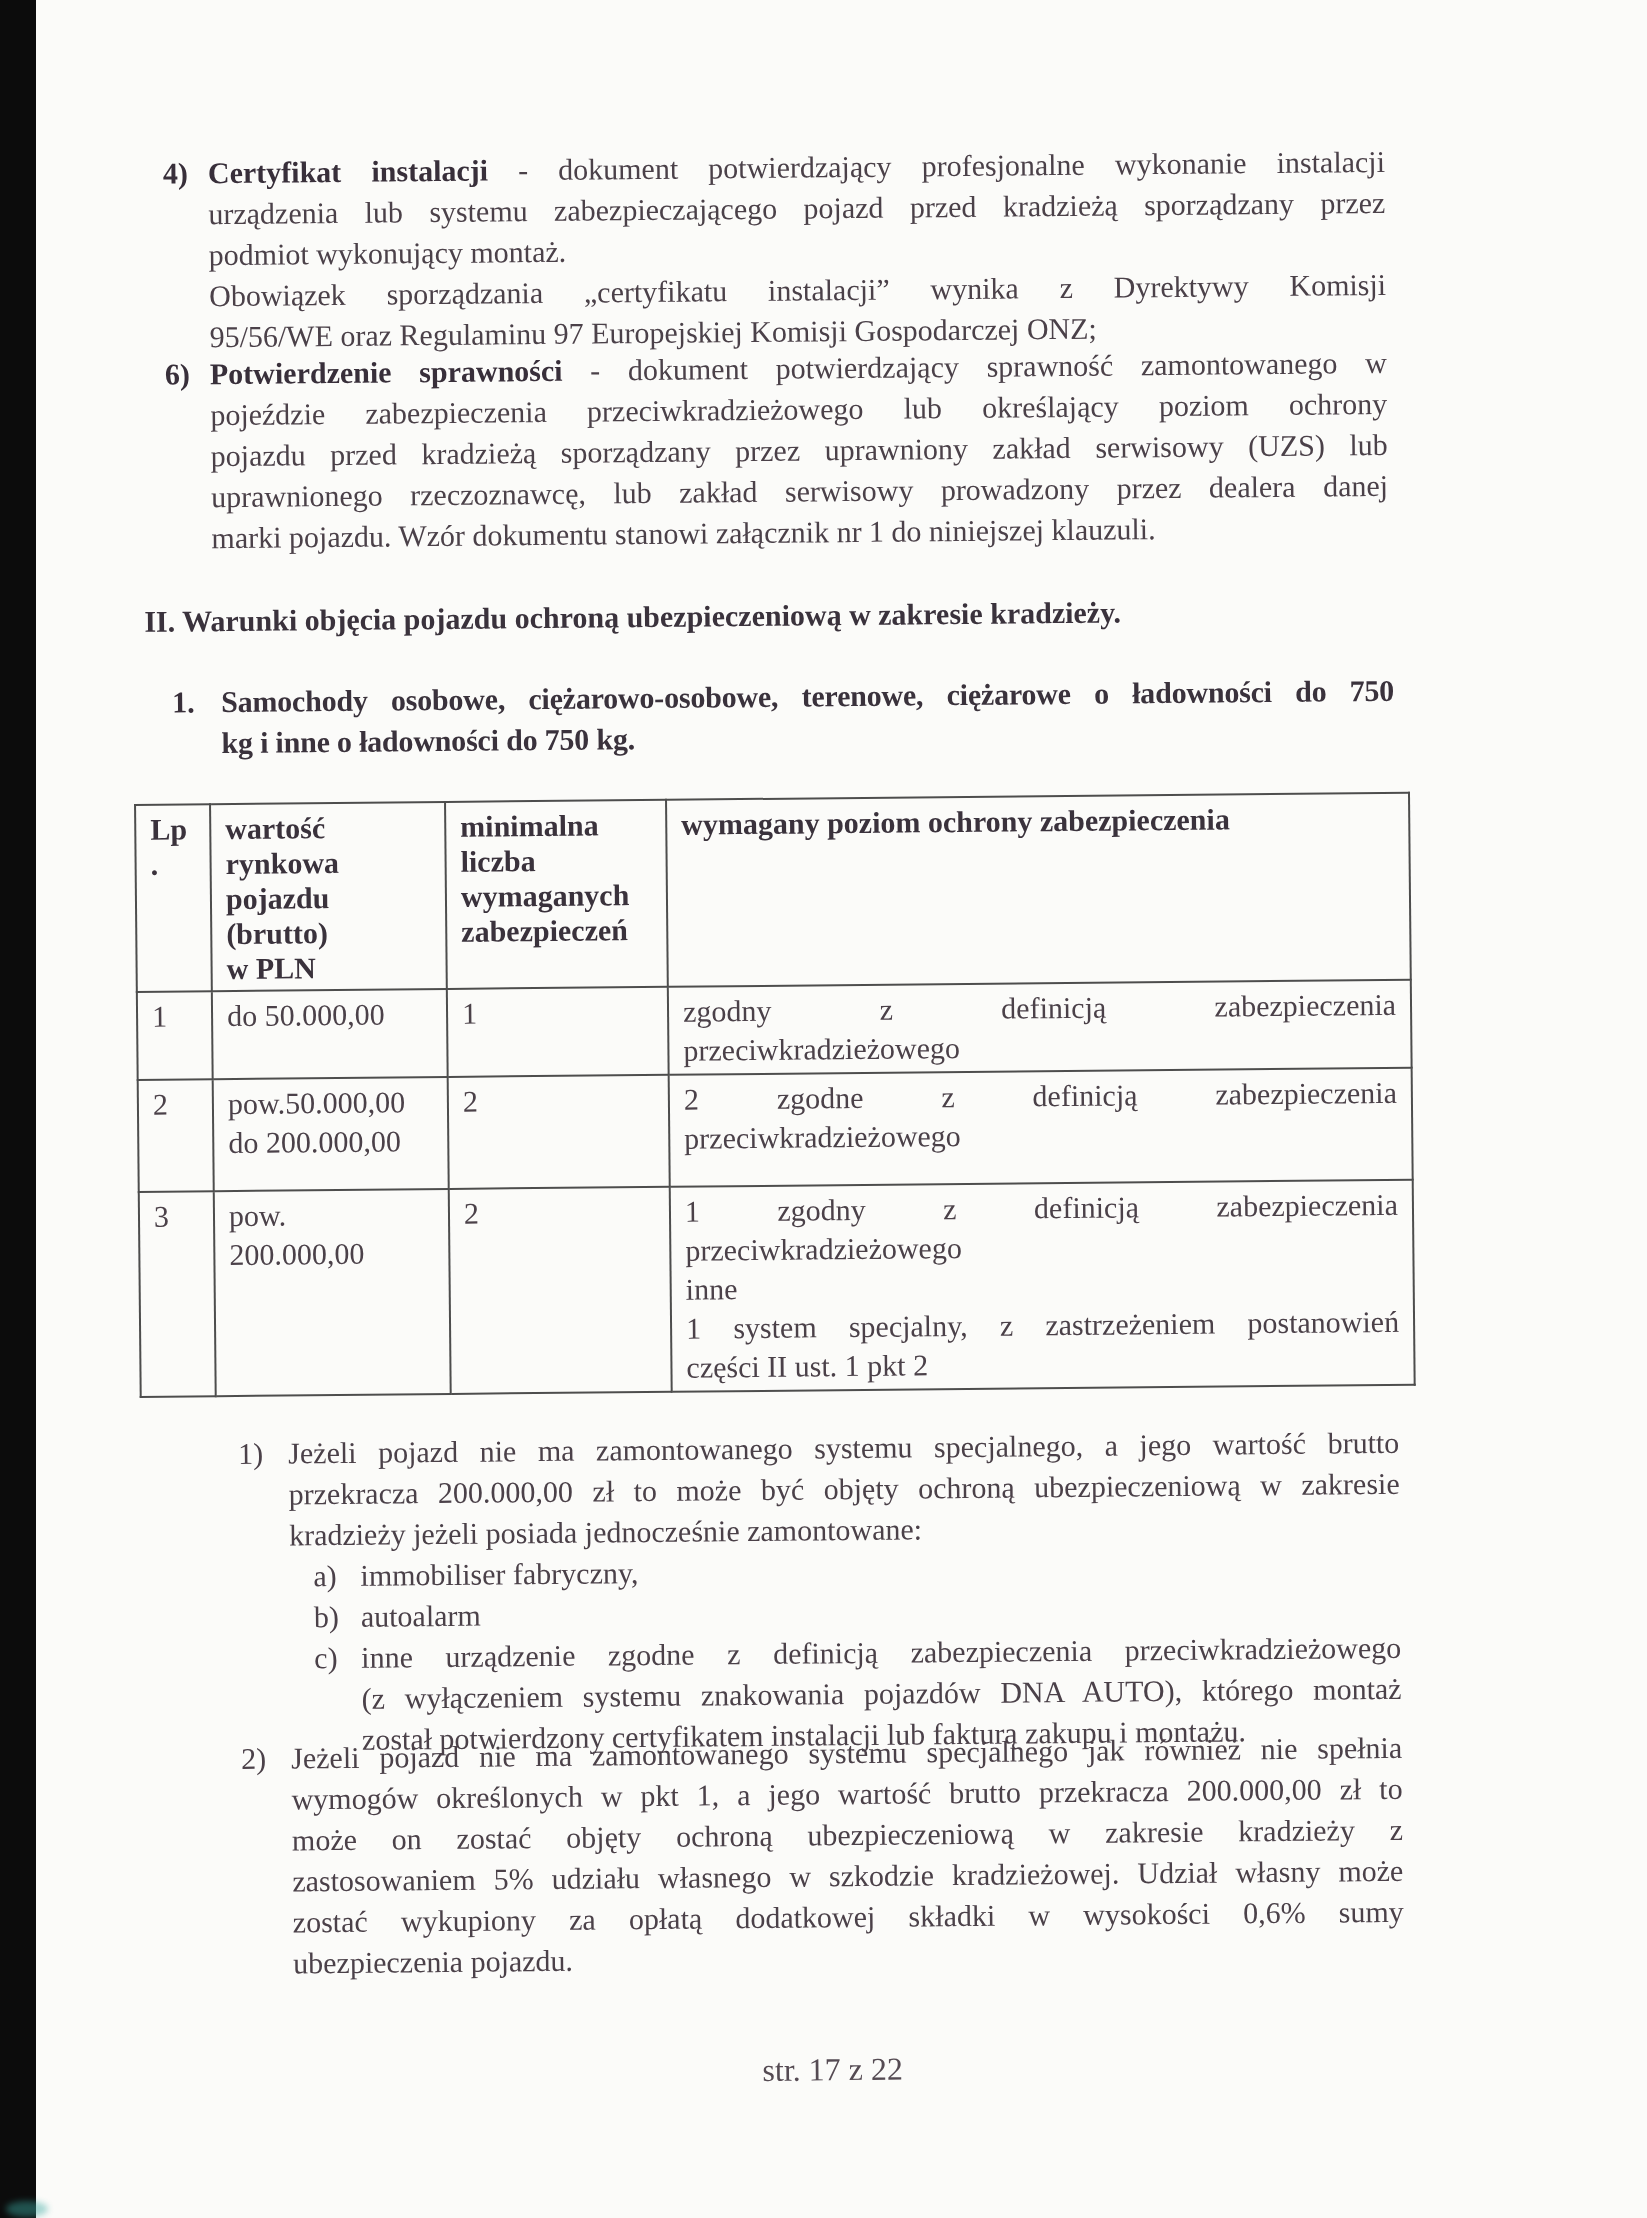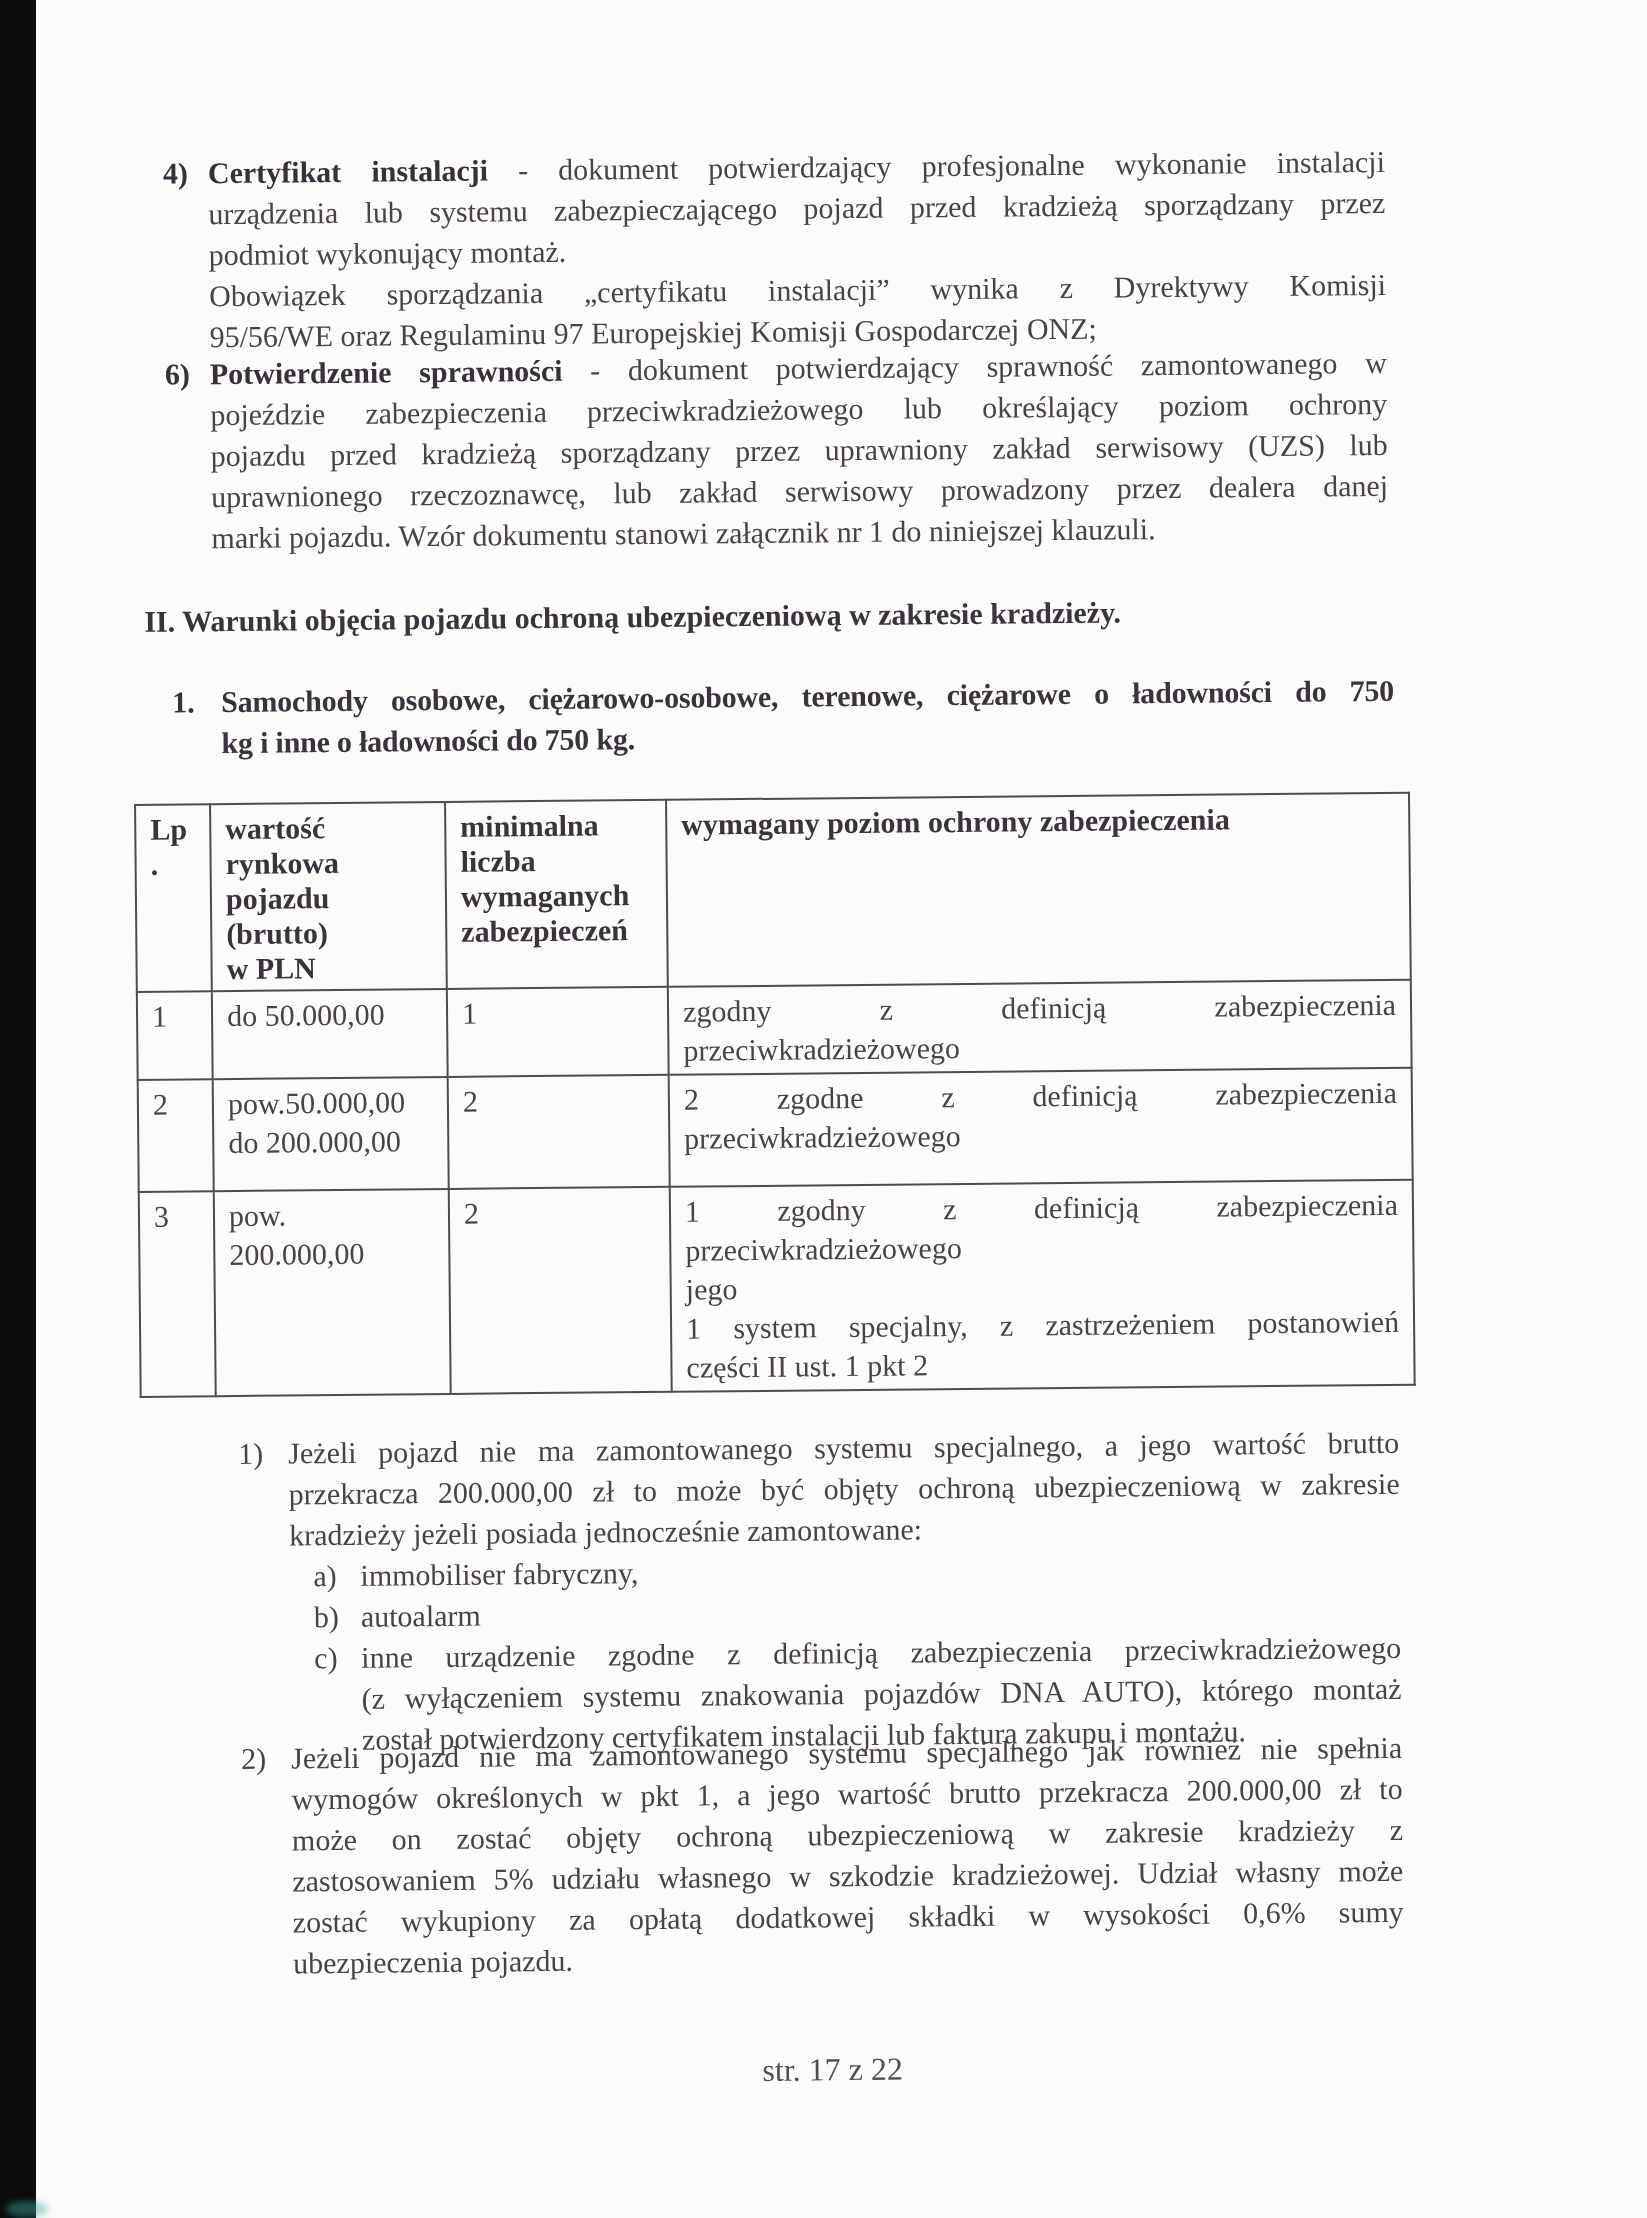--- a/index.html
+++ b/index.html
@@ -128,21 +128,21 @@
     </tr>
     <tr class="r3">
       <td>3</td>
       <td class="pre">pow.
 200.000,00</td>
       <td>2</td>
       <td>
             <div>
               <div class="line j"><span>1 zgodny z definicją zabezpieczenia</span></div>
               <div class="line"><span>przeciwkradzieżowego</span></div>
-              <div class="line"><span>jego</span></div>
+              <div class="line"><span>inne</span></div>
               <div class="line j"><span>1 system specjalny, z zastrzeżeniem postanowień</span></div>
               <div class="line"><span>części  II ust. 1 pkt 2</span></div>
             </div>
           </td>
     </tr>
   </tbody>
     </table>
 
   <div class="blk" style="left:235px;top:1427px;">
     <span class="marker">1)</span>

